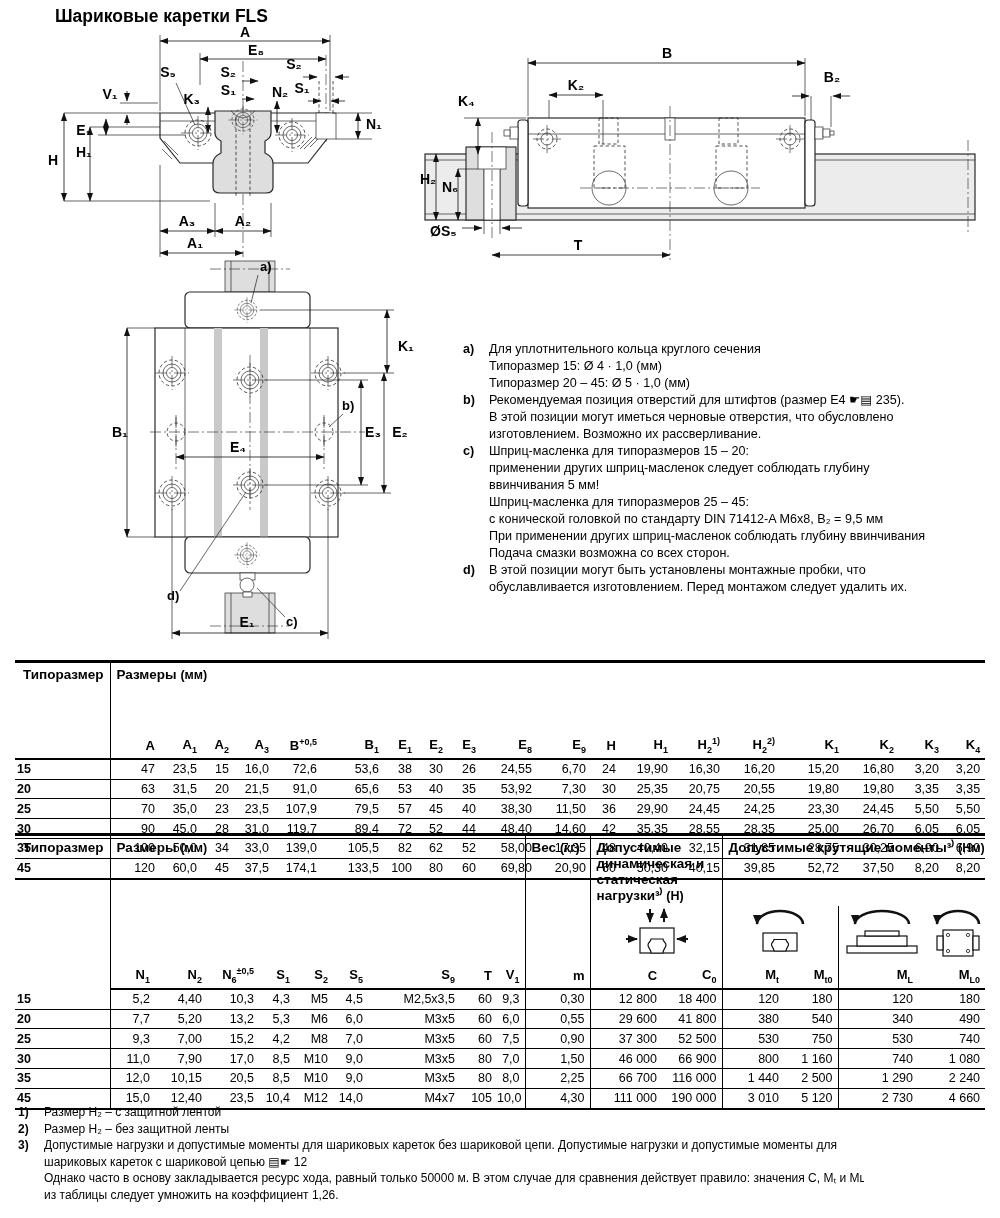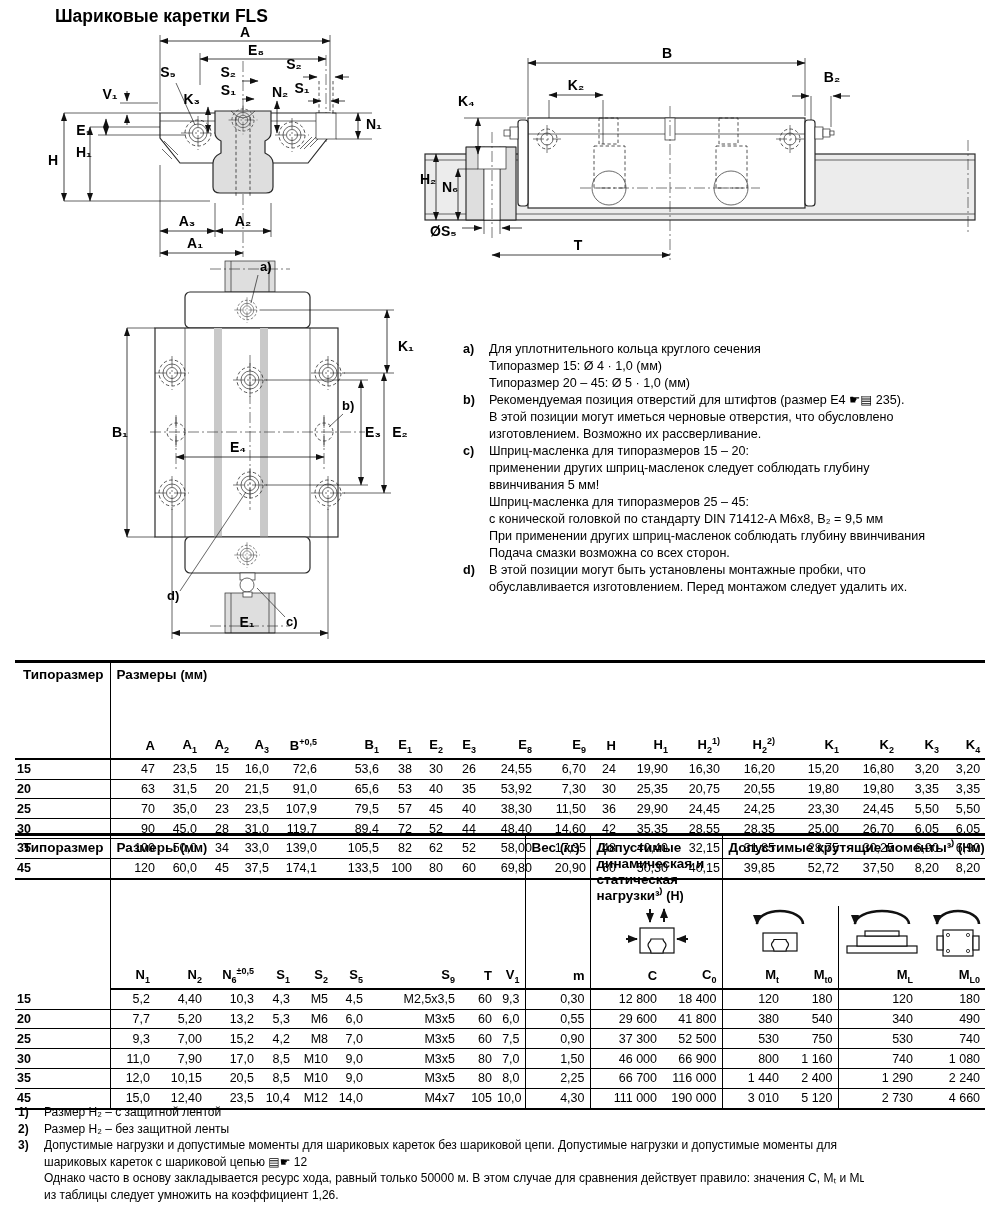--- a/index.html
+++ b/index.html
@@ -700,21 +700,21 @@
             <td>8,5</td>
             <td>M10</td>
             <td>9,0</td>
             <td>M3x5</td>
             <td>80</td>
             <td>8,0</td>
             <td class="vl">2,25</td>
             <td class="vl">66 700</td>
             <td>116 000</td>
             <td class="vl">1 440</td>
-            <td>2 400</td>
+            <td>2 500</td>
             <td class="vl">1 290</td>
             <td>2 240</td>
           </tr>
           <tr>
             <td class="rlabel">45</td>
             <td class="vl">15,0</td>
             <td>12,40</td>
             <td>23,5</td>
             <td>10,4</td>
             <td>M12</td>

